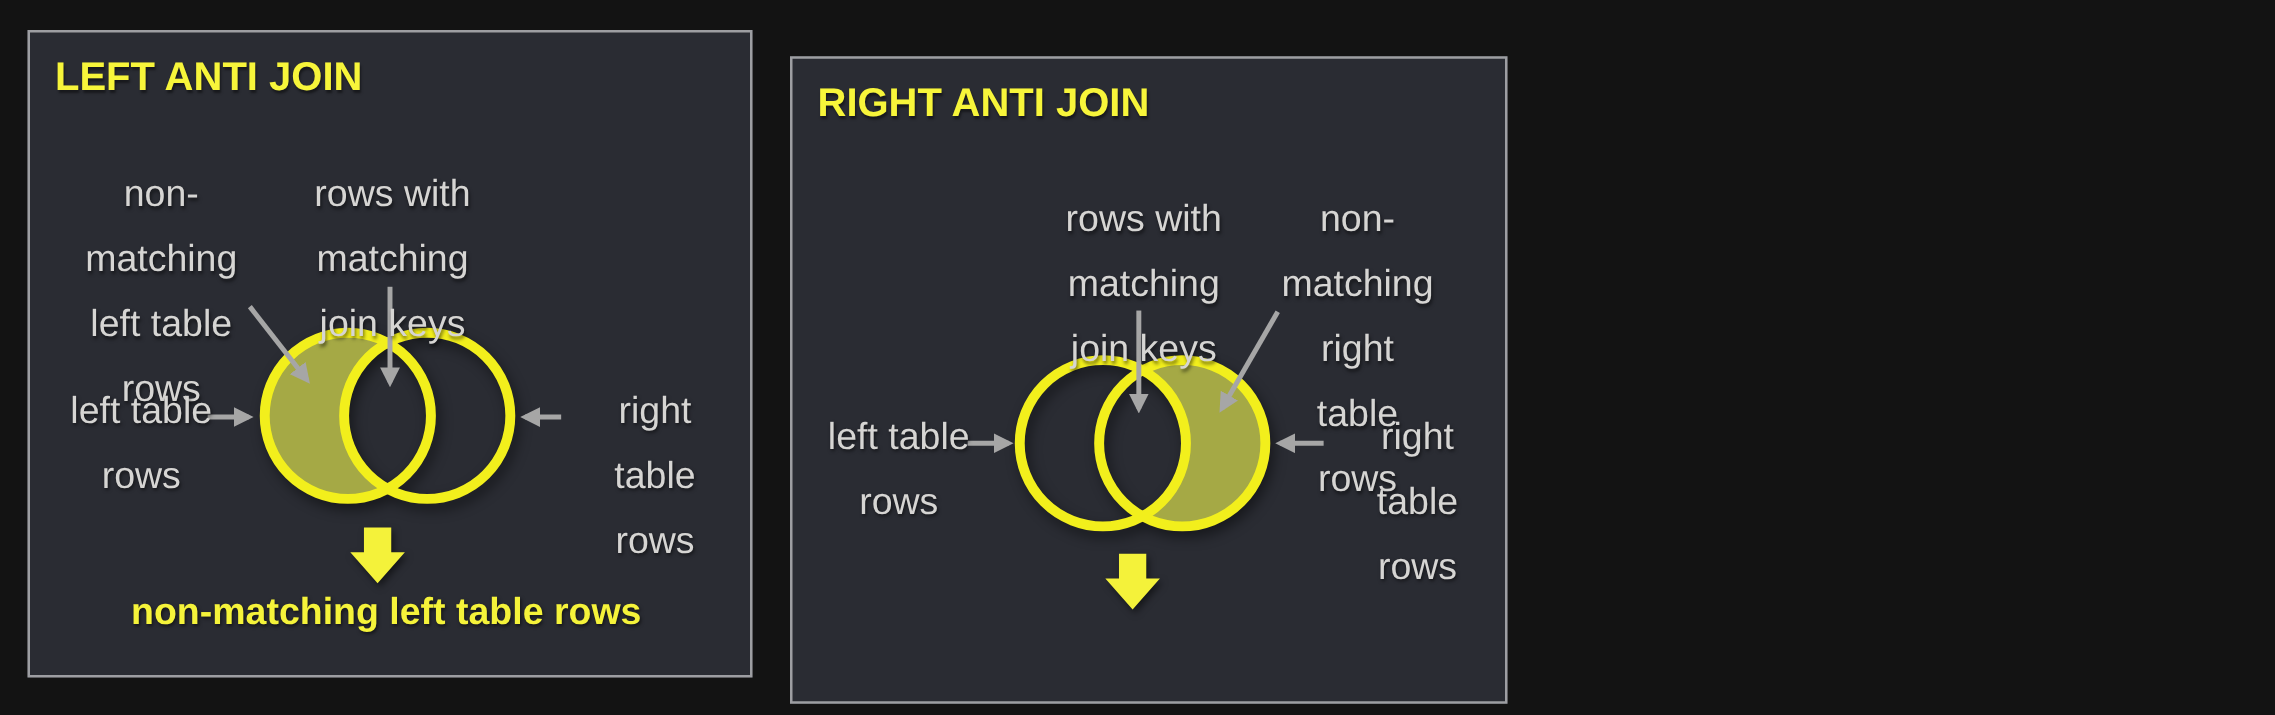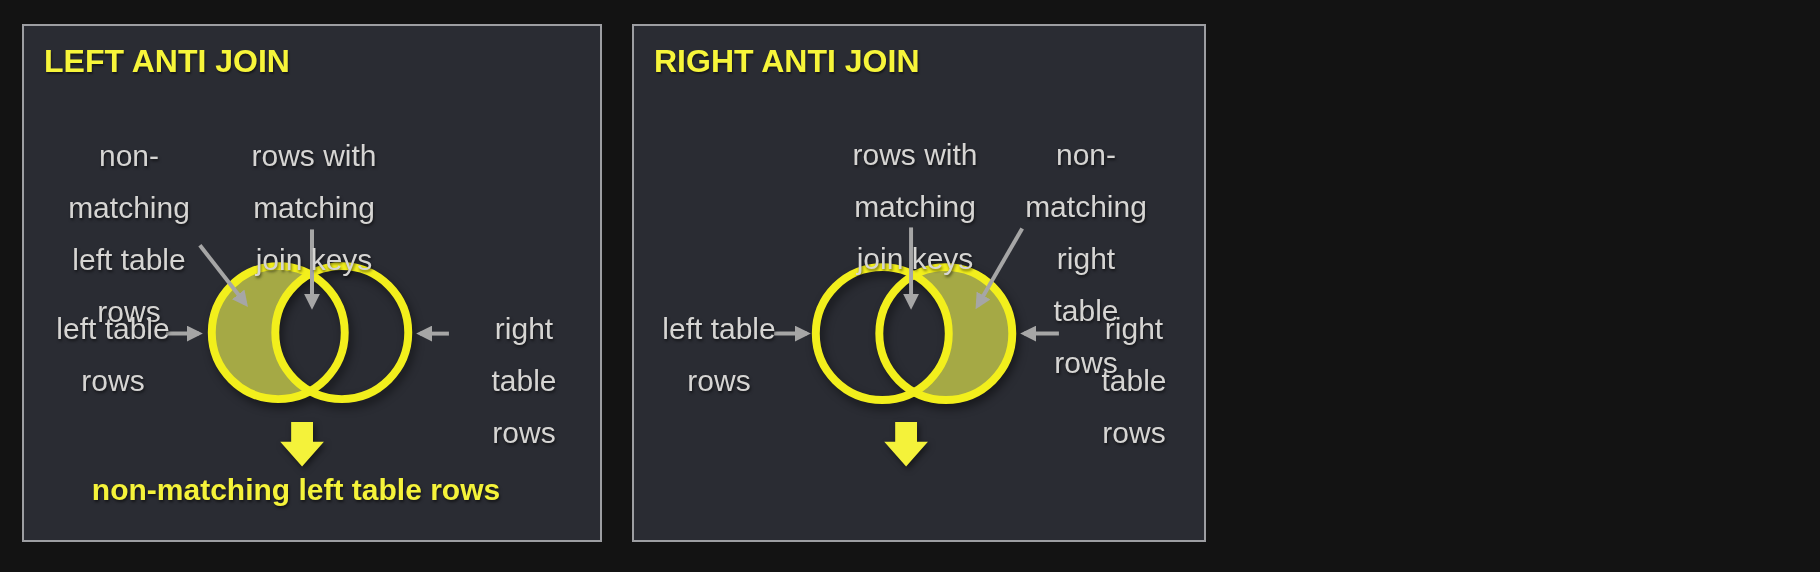--- a/index.html
+++ b/index.html
@@ -5,21 +5,21 @@
   html,body{margin:0;padding:0;background:#131313;}
   .canvas{
     position:relative;width:1820px;height:572px;background:#131313;overflow:hidden;
     font-family:"Liberation Sans", sans-serif;
   }
   .panel{
     position:absolute;top:24px;height:514px;background:#2a2c33;
     border:2px solid #9d9ea2;box-sizing:content-box;
   }
   .panel.p1{left:22px;width:576px;}
-  .panel.p2{left:632px;width:570px;}
+  .panel.p2{left:632px;width:570px;margin-top:21px;}
   .panel-svg{position:absolute;left:0;top:0;width:100%;height:100%;}
   .title{
     position:absolute;left:20px;top:16px;font-size:32px;line-height:38px;font-weight:bold;
     color:#f7f53a;white-space:nowrap;text-shadow:1px 2px 2px rgba(0,0,0,.45);
   }
   .lbl{
     position:absolute;transform:translateX(-50%);font-size:30px;line-height:52px;
     color:#d6d5d3;text-align:center;white-space:pre-line;
     text-shadow:1px 2px 3px rgba(0,0,0,.55);
   }
@@ -72,21 +72,21 @@
 matching
 left table
 rows</div>
     <div class="lbl" style="left:290px;top:104px">rows with
 matching
 join keys</div>
     <div class="lbl" style="left:89px;top:277px">left table
 rows</div>
     <div class="lbl" style="left:500px;top:277px">right table
 rows</div>
-    <div class="result" style="left:272px;top:446px">non-matching left table rows</div>
+    <div class="result" style="left:285px;top:446px">non-matching left table rows</div>
   </div>
 
   <div class="panel p2">
     <svg class="panel-svg" viewBox="0 0 574 518">
       <defs>
         <marker id="ah2" viewBox="0 0 4 4" refX="3" refY="2" markerWidth="4" markerHeight="4" orient="auto" markerUnits="strokeWidth">
           <path d="M0,0 L4,2 L0,4 Z" class="g-arrowhead"></path>
         </marker>
         <mask id="cres2">
           <rect x="0" y="0" width="574" height="518" fill="black"></rect>

